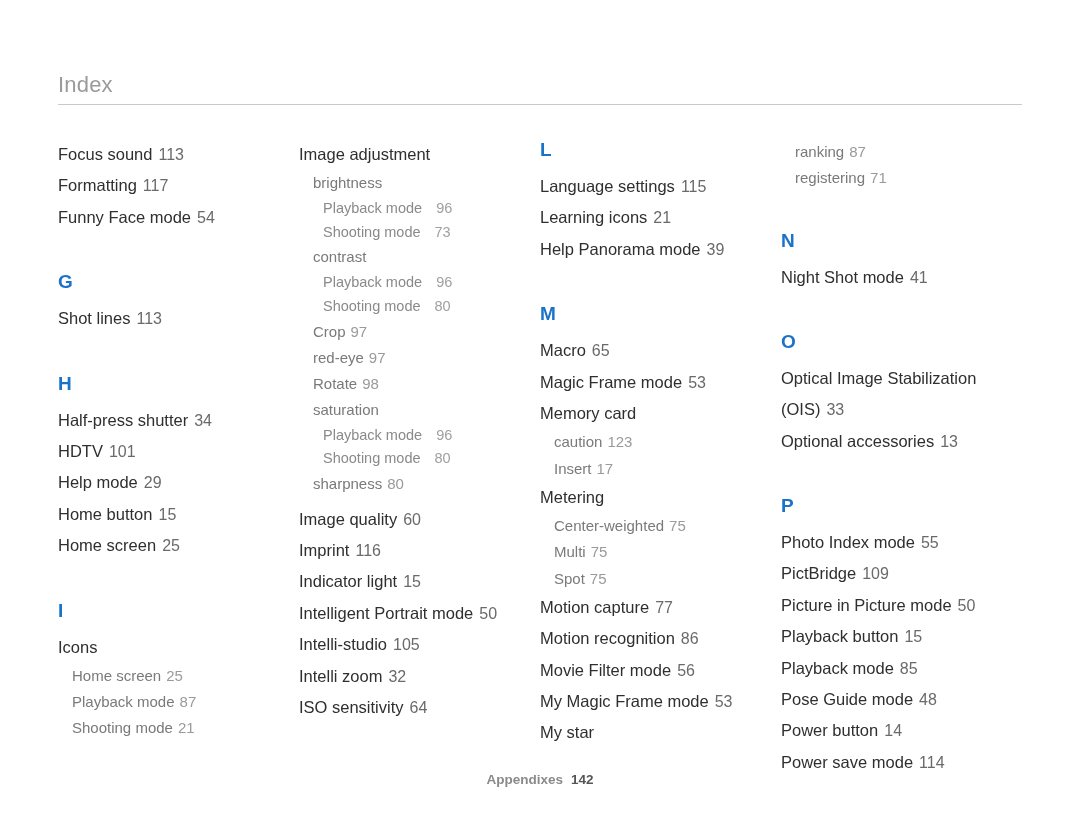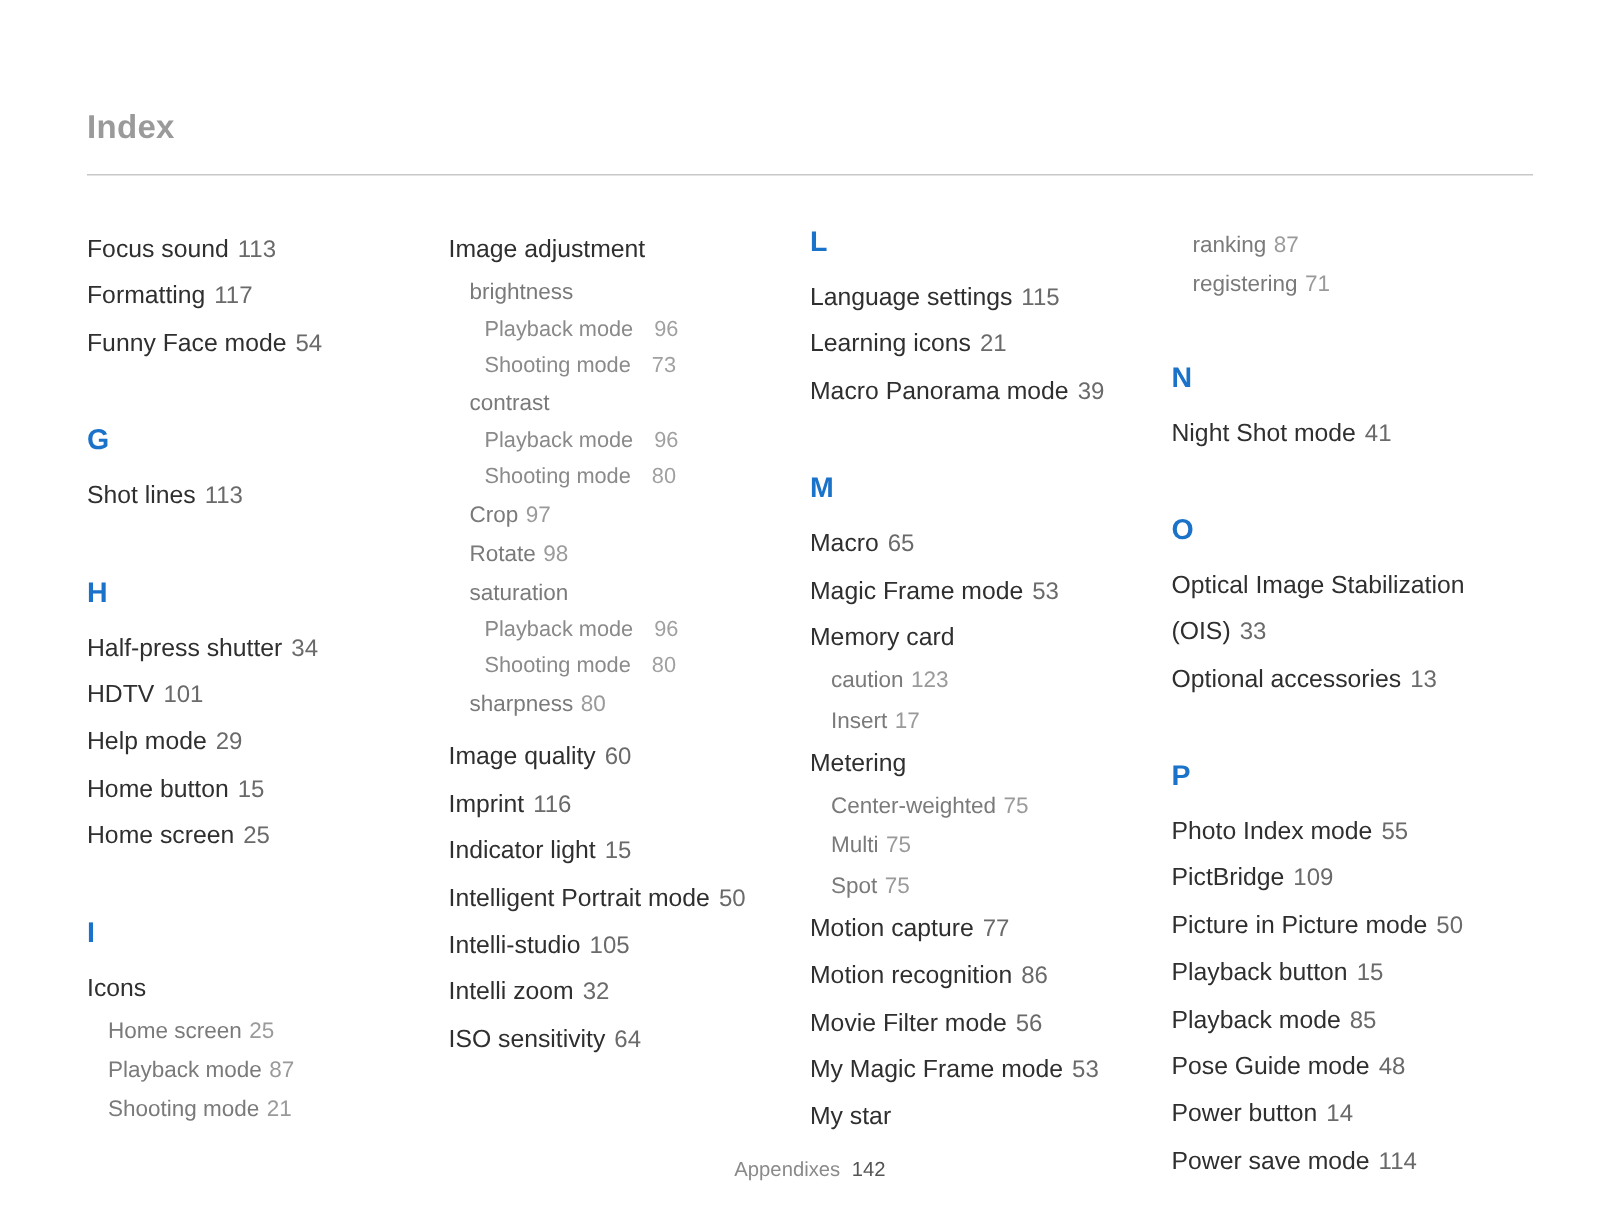--- a/index.html
+++ b/index.html
@@ -6,23 +6,23 @@
   html, body { width: 1080px; height: 815px; background: #fff; font-family: Arial, Helvetica, sans-serif; color: #333; }
   .page {
     width: 1080px;
     height: 815px;
     padding: 72px 58px 30px 58px;
     position: relative;
   }
   .title {
     color: #9a9a9a;
     font-size: 22px;
-    font-weight: 700;
+    font-weight: 400;
     border-bottom: 1px solid #c8c8c8;
-    padding-bottom: 18px;
+    padding-bottom: 6px;
     margin-bottom: 34px;
     letter-spacing: 0.2px;
   }
   .columns {
     display: flex;
   }
   .col {
     flex: 1;
     min-width: 0;
   }
@@ -55,20 +55,21 @@
   .gap-sm { height: 6px; }
   .gap-lg { height: 22px; }
   .footer {
     position: absolute;
     bottom: 28px;
     left: 0;
     width: 1080px;
     text-align: center;
     font-size: 13.5px;
     color: #8a8a8a;
+    font-weight: bold;
   }
   .footer .fp { color: #555; margin-left: 4px; }
 </style>
 </head>
 <body>
 
 <div class="page">
   <div class="title">Index</div>
 
   <div class="columns">
@@ -100,41 +101,42 @@
 
     <div class="col">
       <div class="entry">Image adjustment</div>
       <div class="sub">brightness</div>
       <div class="subsub"><span>Playback mode</span><span class="p">96</span></div>
       <div class="subsub"><span>Shooting mode</span><span class="p">73</span></div>
       <div class="sub">contrast</div>
       <div class="subsub"><span>Playback mode</span><span class="p">96</span></div>
       <div class="subsub"><span>Shooting mode</span><span class="p">80</span></div>
       <div class="sub"><span>Crop</span><span class="p">97</span></div>
+      <div class="sub"><span>red-eye</span><span class="p">97</span></div>
       <div class="sub"><span>Rotate</span><span class="p">98</span></div>
       <div class="sub">saturation</div>
       <div class="subsub"><span>Playback mode</span><span class="p">96</span></div>
       <div class="subsub"><span>Shooting mode</span><span class="p">80</span></div>
       <div class="sub"><span>sharpness</span><span class="p">80</span></div>
 
       <div class="gap-sm"></div>
       <div class="entry"><span>Image quality</span><span class="p">60</span></div>
       <div class="entry"><span>Imprint</span><span class="p">116</span></div>
       <div class="entry"><span>Indicator light</span><span class="p">15</span></div>
       <div class="entry"><span>Intelligent Portrait mode</span><span class="p">50</span></div>
       <div class="entry"><span>Intelli-studio</span><span class="p">105</span></div>
       <div class="entry"><span>Intelli zoom</span><span class="p">32</span></div>
       <div class="entry"><span>ISO sensitivity</span><span class="p">64</span></div>
     </div>
 
     <div class="col">
       <div class="letter" style="margin-top:0">L</div>
       <div class="entry"><span>Language settings</span><span class="p">115</span></div>
       <div class="entry"><span>Learning icons</span><span class="p">21</span></div>
-      <div class="entry"><span>Macro Panorama mode</span><span class="p">39</span></div>
+      <div class="entry"><span>Help Panorama mode</span><span class="p">39</span></div>
 
       <div class="gap-lg"></div>
       <div class="letter">M</div>
       <div class="entry"><span>Macro</span><span class="p">65</span></div>
       <div class="entry"><span>Magic Frame mode</span><span class="p">53</span></div>
       <div class="entry">Memory card</div>
       <div class="sub"><span>caution</span><span class="p">123</span></div>
       <div class="sub"><span>Insert</span><span class="p">17</span></div>
       <div class="entry">Metering</div>
       <div class="sub"><span>Center-weighted</span><span class="p">75</span></div>

